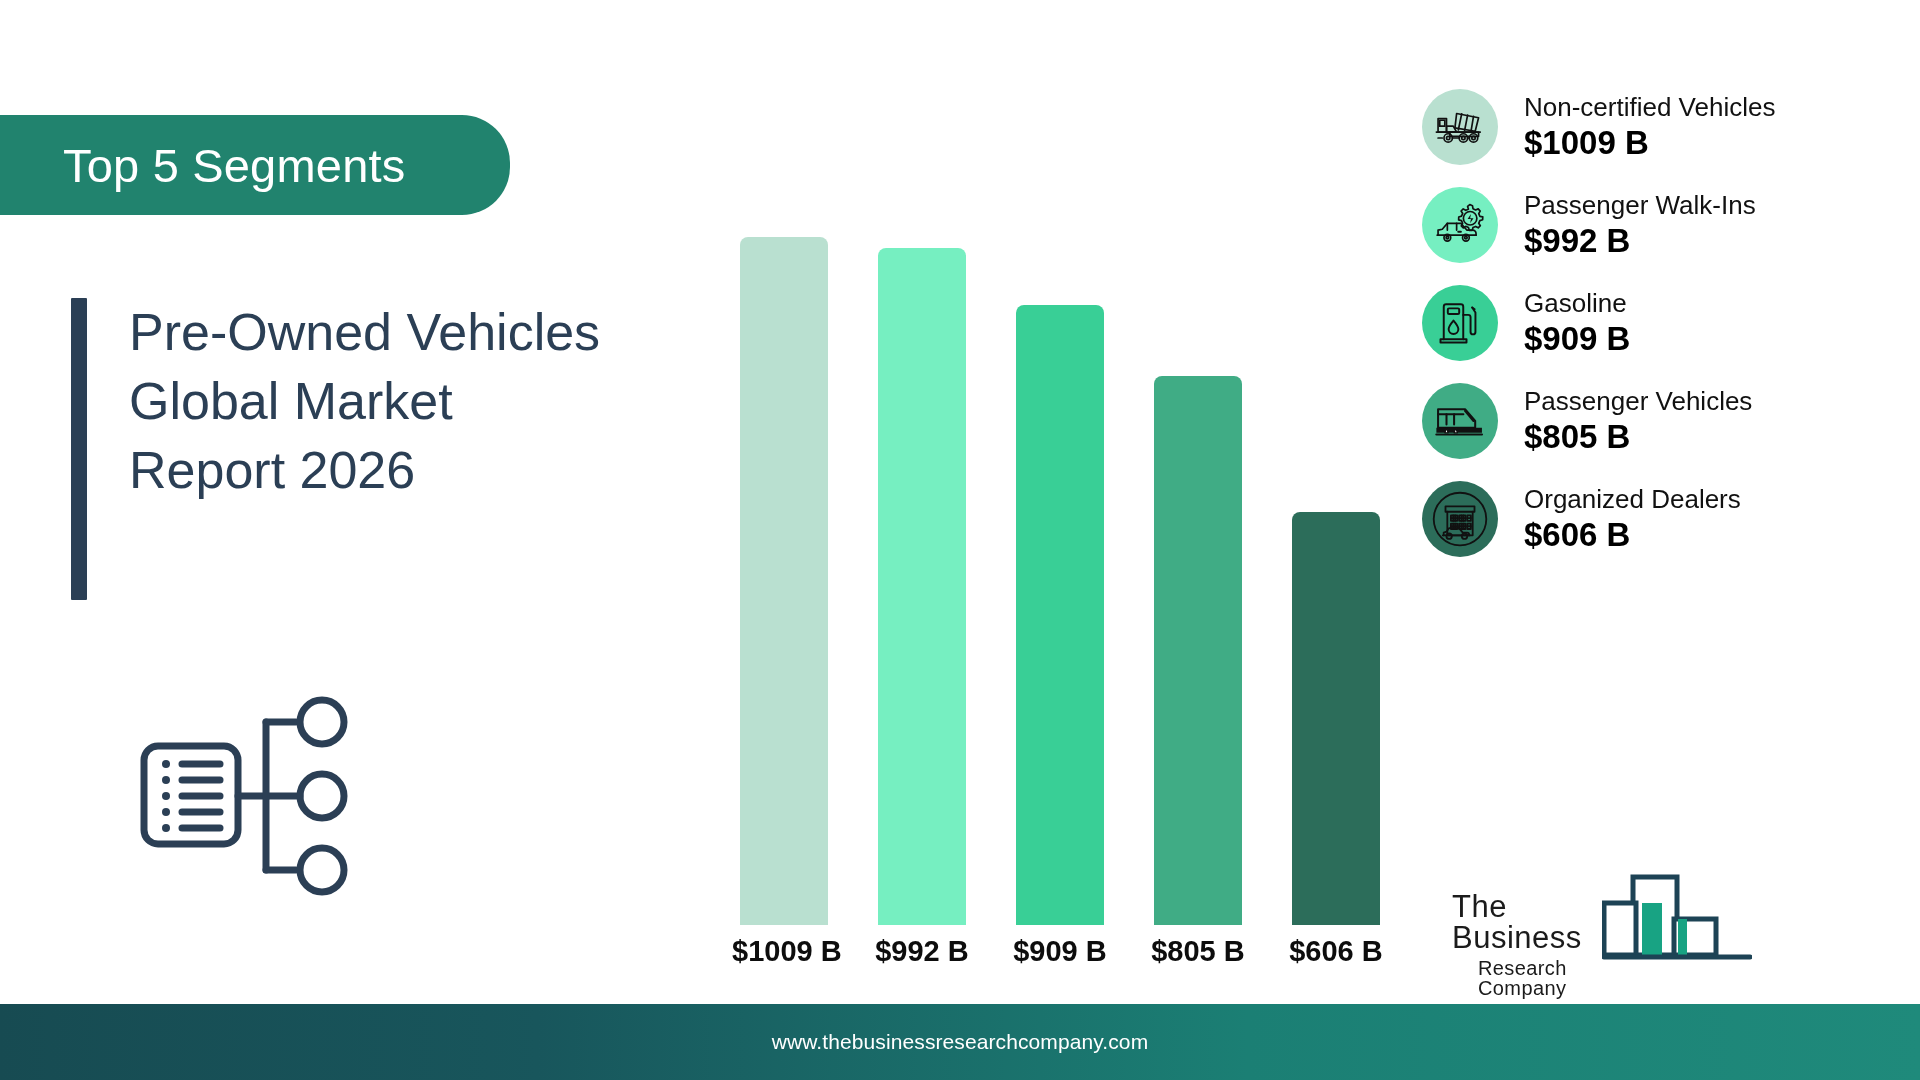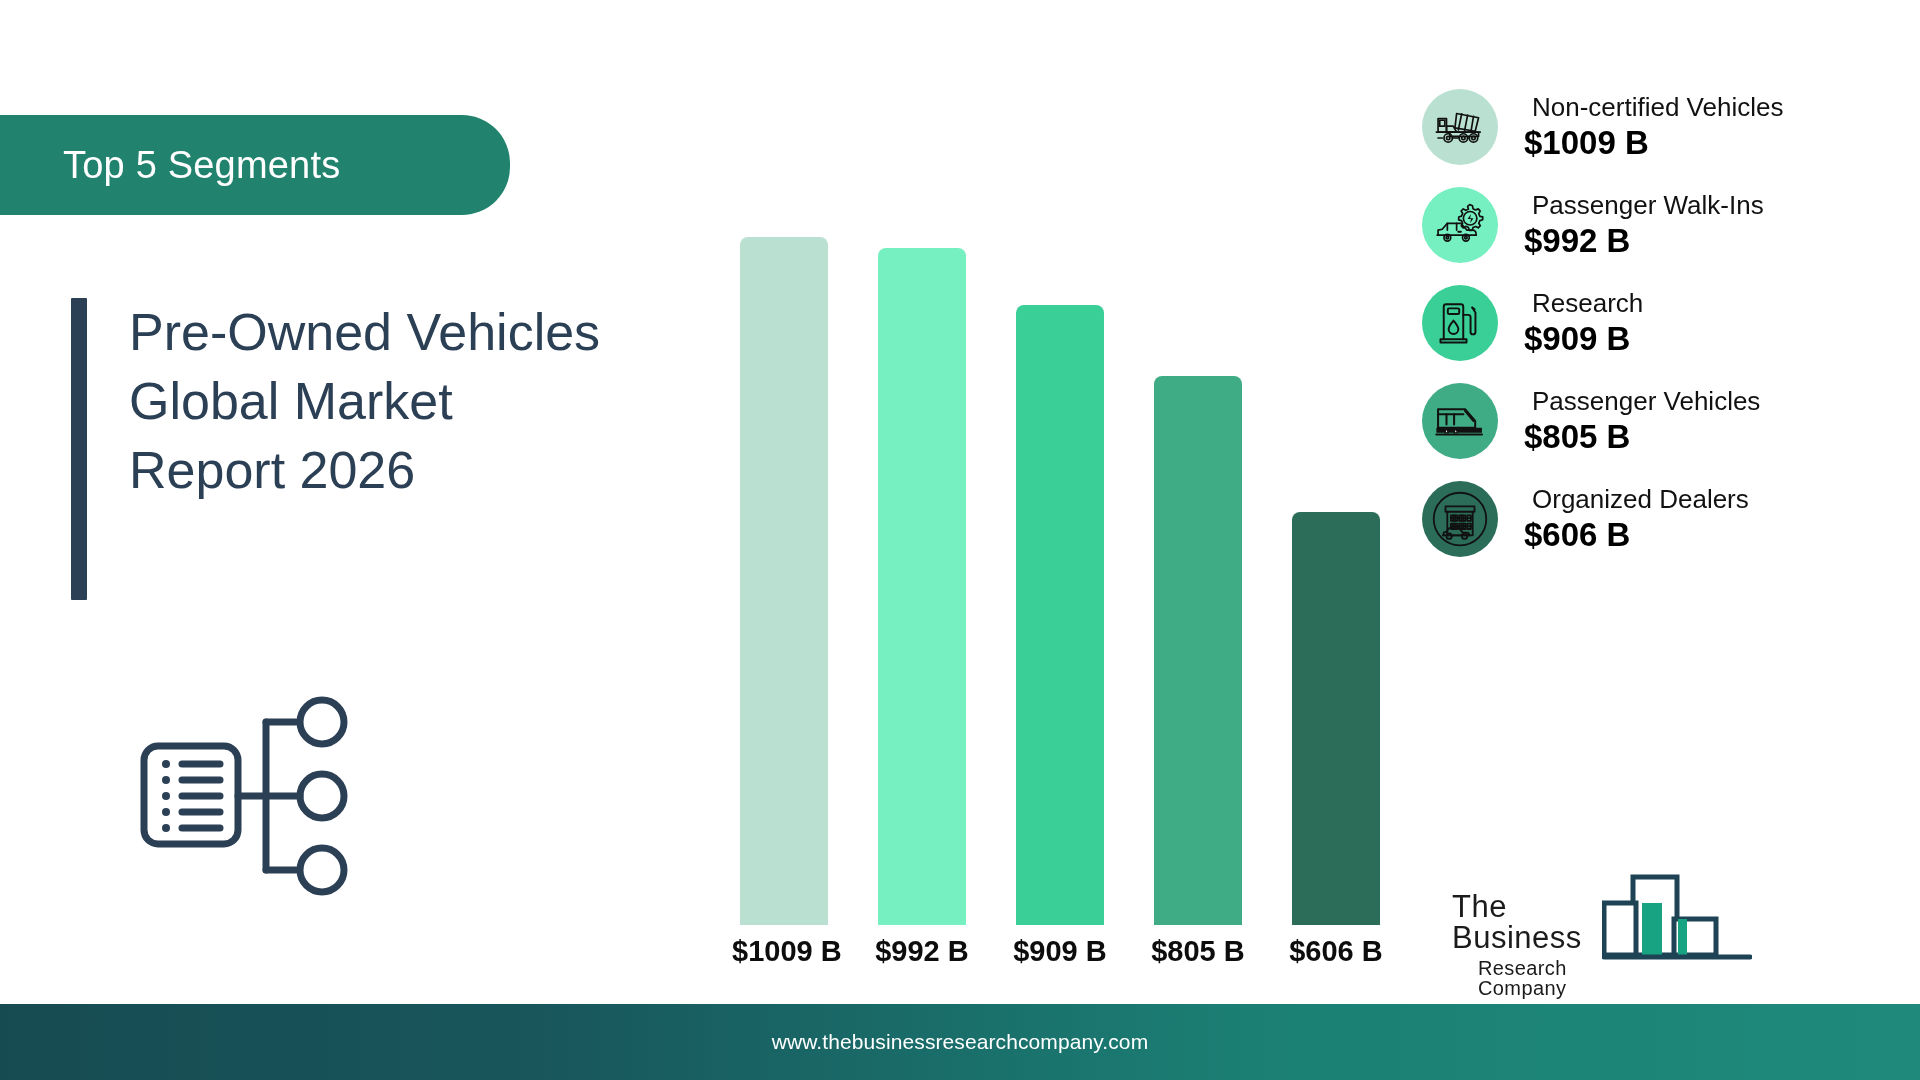--- a/index.html
+++ b/index.html
@@ -2,21 +2,21 @@
 <html><head>
 <meta charset="utf-8">
 <style>
   html,body{margin:0;padding:0;}
   body{width:1920px;height:1080px;background:#ffffff;font-family:"Liberation Sans",sans-serif;overflow:hidden;position:relative;}
   #stage{position:absolute;inset:0;width:1920px;height:1080px;}
 
   
   .badge{position:absolute;left:0;top:115px;width:510px;height:100px;
     background:#21836e;border-radius:0 48px 48px 0;display:flex;align-items:center;}
-  .badge span{color:#ffffff;font-size:38px;font-weight:400;letter-spacing:.2px;padding-left:63px;}
+  .badge span{color:#ffffff;font-size:47px;font-weight:400;letter-spacing:.2px;padding-left:63px;}
 
   
   .title-wrap{position:absolute;left:71px;top:298px;display:flex;}
   .title-rule{width:16px;height:302px;background:#2b3f55;border-radius:1px;flex:none;}
   .title-lines{margin-left:42px;}
   .title-lines div{color:#2b3f55;font-size:52px;line-height:1.33;font-weight:400;white-space:nowrap;}
 
   
   .flow-icon{position:absolute;left:140px;top:690px;}
 
@@ -25,21 +25,21 @@
   .bars{position:absolute;left:0;top:0;width:640px;height:805px;}
   .bar{position:absolute;bottom:0;border-radius:8px 8px 0 0;}
   .bar-labels{position:absolute;left:0;top:815px;width:640px;height:50px;}
   .bar-label{position:absolute;top:0;text-align:center;font-size:29px;font-weight:700;color:#0d0d0d;white-space:nowrap;}
 
   
   .legend{position:absolute;left:1422px;top:78px;width:480px;}
   .legend-row{position:relative;height:98px;display:flex;align-items:center;}
   .legend-circle{width:76px;height:76px;border-radius:50%;flex:none;display:flex;align-items:center;justify-content:center;}
   .legend-text{margin-left:26px;}
-  .legend-label{font-size:26px;color:#111111;line-height:1.18;white-space:nowrap;margin-left:8px;}
+  .legend-label{font-size:26px;color:#111111;line-height:1.18;white-space:nowrap;}
   .legend-value{font-size:33px;font-weight:700;color:#000000;line-height:1.2;white-space:nowrap;}
 
   
   .logo{position:absolute;left:1452px;top:873px;width:300px;height:100px;}
   .logo-text{position:absolute;left:0;top:18px;width:180px;text-align:left;}
   .logo-t1{font-size:31px;color:#1b1b1b;letter-spacing:.5px;line-height:1;font-family:"Liberation Sans",sans-serif;}
   .logo-t2{font-size:20px;color:#1b1b1b;letter-spacing:.4px;line-height:1;margin-top:5px;margin-left:26px;}
   .logo-mark{position:absolute;left:150px;top:0;}
 
   
@@ -161,21 +161,21 @@
           <svg width="52" height="52" viewBox="0 0 64 64" fill="none" stroke="#111" stroke-width="2.4" stroke-linecap="round" stroke-linejoin="round">
             <path d="M12 52V12a3 3 0 013-3h18a3 3 0 013 3v40"></path>
             <rect x="17" y="14" width="14" height="7" rx="1.5"></rect>
             <path d="M24 29c0 0-6 7-6 10.5a6 6 0 0012 0C30 36 24 29 24 29z"></path>
             <path d="M8 52h32v4H8z"></path>
             <path d="M36 22h6a3 3 0 013 3v18a3 3 0 003 3 3 3 0 003-3V19l-4-6"></path>
             <path d="M47 13l3 2"></path>
           </svg>
         </div>
         <div class="legend-text">
-          <div class="legend-label">Research</div>
+          <div class="legend-label">Gasoline</div>
           <div class="legend-value">$909 B</div>
         </div>
       </div>
       <div class="legend-row">
         <div class="legend-circle" style="background: rgb(64, 172, 133);">
           <svg width="54" height="54" viewBox="0 0 64 64" fill="none" stroke="#111" stroke-width="2.4" stroke-linecap="round" stroke-linejoin="round">
             <path d="M6 18h32l12 14v8H6z"></path>
             <path d="M6 24h30"></path>
             <path d="M16 24v12M25 24v12"></path>
             <path d="M38 20l10 12"></path>

